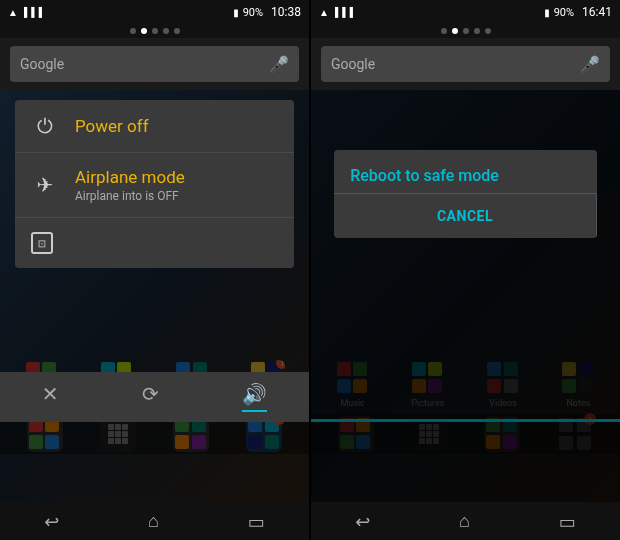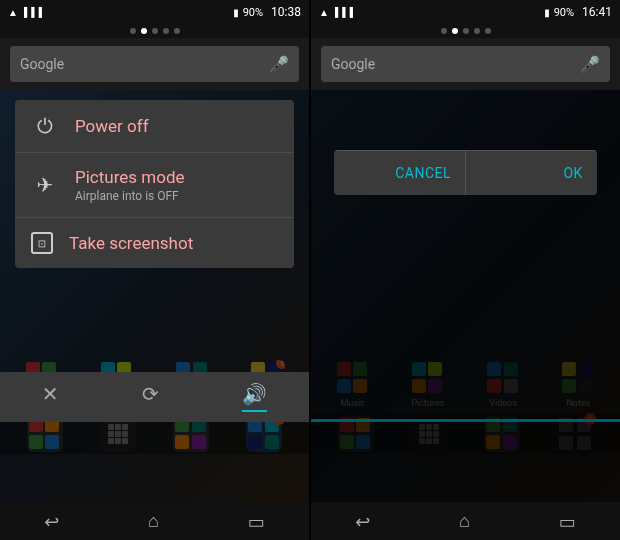--- a/index.html
+++ b/index.html
@@ -122,21 +122,21 @@
 
     .menu-icon {
       width: 28px;
       color: #ccc;
       font-size: 20px;
       margin-right: 16px;
       text-align: center;
     }
 
     .menu-label {
-      color: #fca5a5;
+      color: #eab308;
       font-size: 17px;
     }
 
     .menu-sublabel {
       color: #aaa;
       font-size: 12px;
       margin-top: 2px;
     }
 
     
@@ -240,25 +240,25 @@
       line-height: 1.5;
     }
 
     .dialog-buttons {
       display: flex;
       border-top: 1px solid #555;
     }
 
     .dialog-btn {
       flex: 1;
-      text-align: right;
+      text-align: center;
       padding: 14px;
       color: #00bcd4;
       font-size: 14px;
-      font-weight: 400;
+      font-weight: 700;
       cursor: pointer;
       text-transform: uppercase;
       letter-spacing: 0.5px;
     }
 
     .dialog-btn:first-child {
       border-right: 1px solid #555;
     }
 
     
@@ -370,30 +370,27 @@
       <div class="menu-item">
         <span class="menu-icon">⏻</span>
         <div>
           <div class="menu-label">Power off</div>
         </div>
       </div>
 
       <div class="menu-item">
         <span class="menu-icon">✈</span>
         <div>
-          <div class="menu-label">Pictures mode</div>
+          <div class="menu-label">Airplane mode</div>
           <div class="menu-sublabel">Airplane into is OFF</div>
         </div>
       </div>
 
       <div class="menu-item">
         <span class="menu-icon" style="font-size:18px;border:2px solid #ccc;border-radius:3px;width:22px;height:22px;display:flex;align-items:center;justify-content:center;font-size:10px;">⊡</span>
-        <div>
-          <div class="menu-label">Take screenshot</div>
-        </div>
       </div>
     </div>
 
     <div class="quick-toggles">
       <div class="toggle-btn">
         <div style="font-size:20px;color:#aaa;">✕</div>
       </div>
       <div class="toggle-btn">
         <div style="font-size:20px;color:#aaa;">⟳</div>
       </div>
@@ -531,23 +528,23 @@
     <span class="search-bar-text">Google</span>
     <span class="mic-icon">🎤</span>
   </div>
 
   <div class="wallpaper">
 
     <div class="dim-overlay"></div>
 
     <div class="dialog-overlay">
       <div class="dialog">
+        <div class="dialog-title">Reboot to safe mode</div>
         <div class="dialog-buttons">
           <div class="dialog-btn">Cancel</div>
-          <div class="dialog-btn">OK</div>
         </div>
       </div>
     </div>
 
     <div class="teal-bar"></div>
 
     <div class="app-row">
       <div class="single-app">
         <div class="app-icon-wrapper">
           <div style="display:grid;grid-template-columns:1fr 1fr;gap:1px;width:32px;height:32px;">

